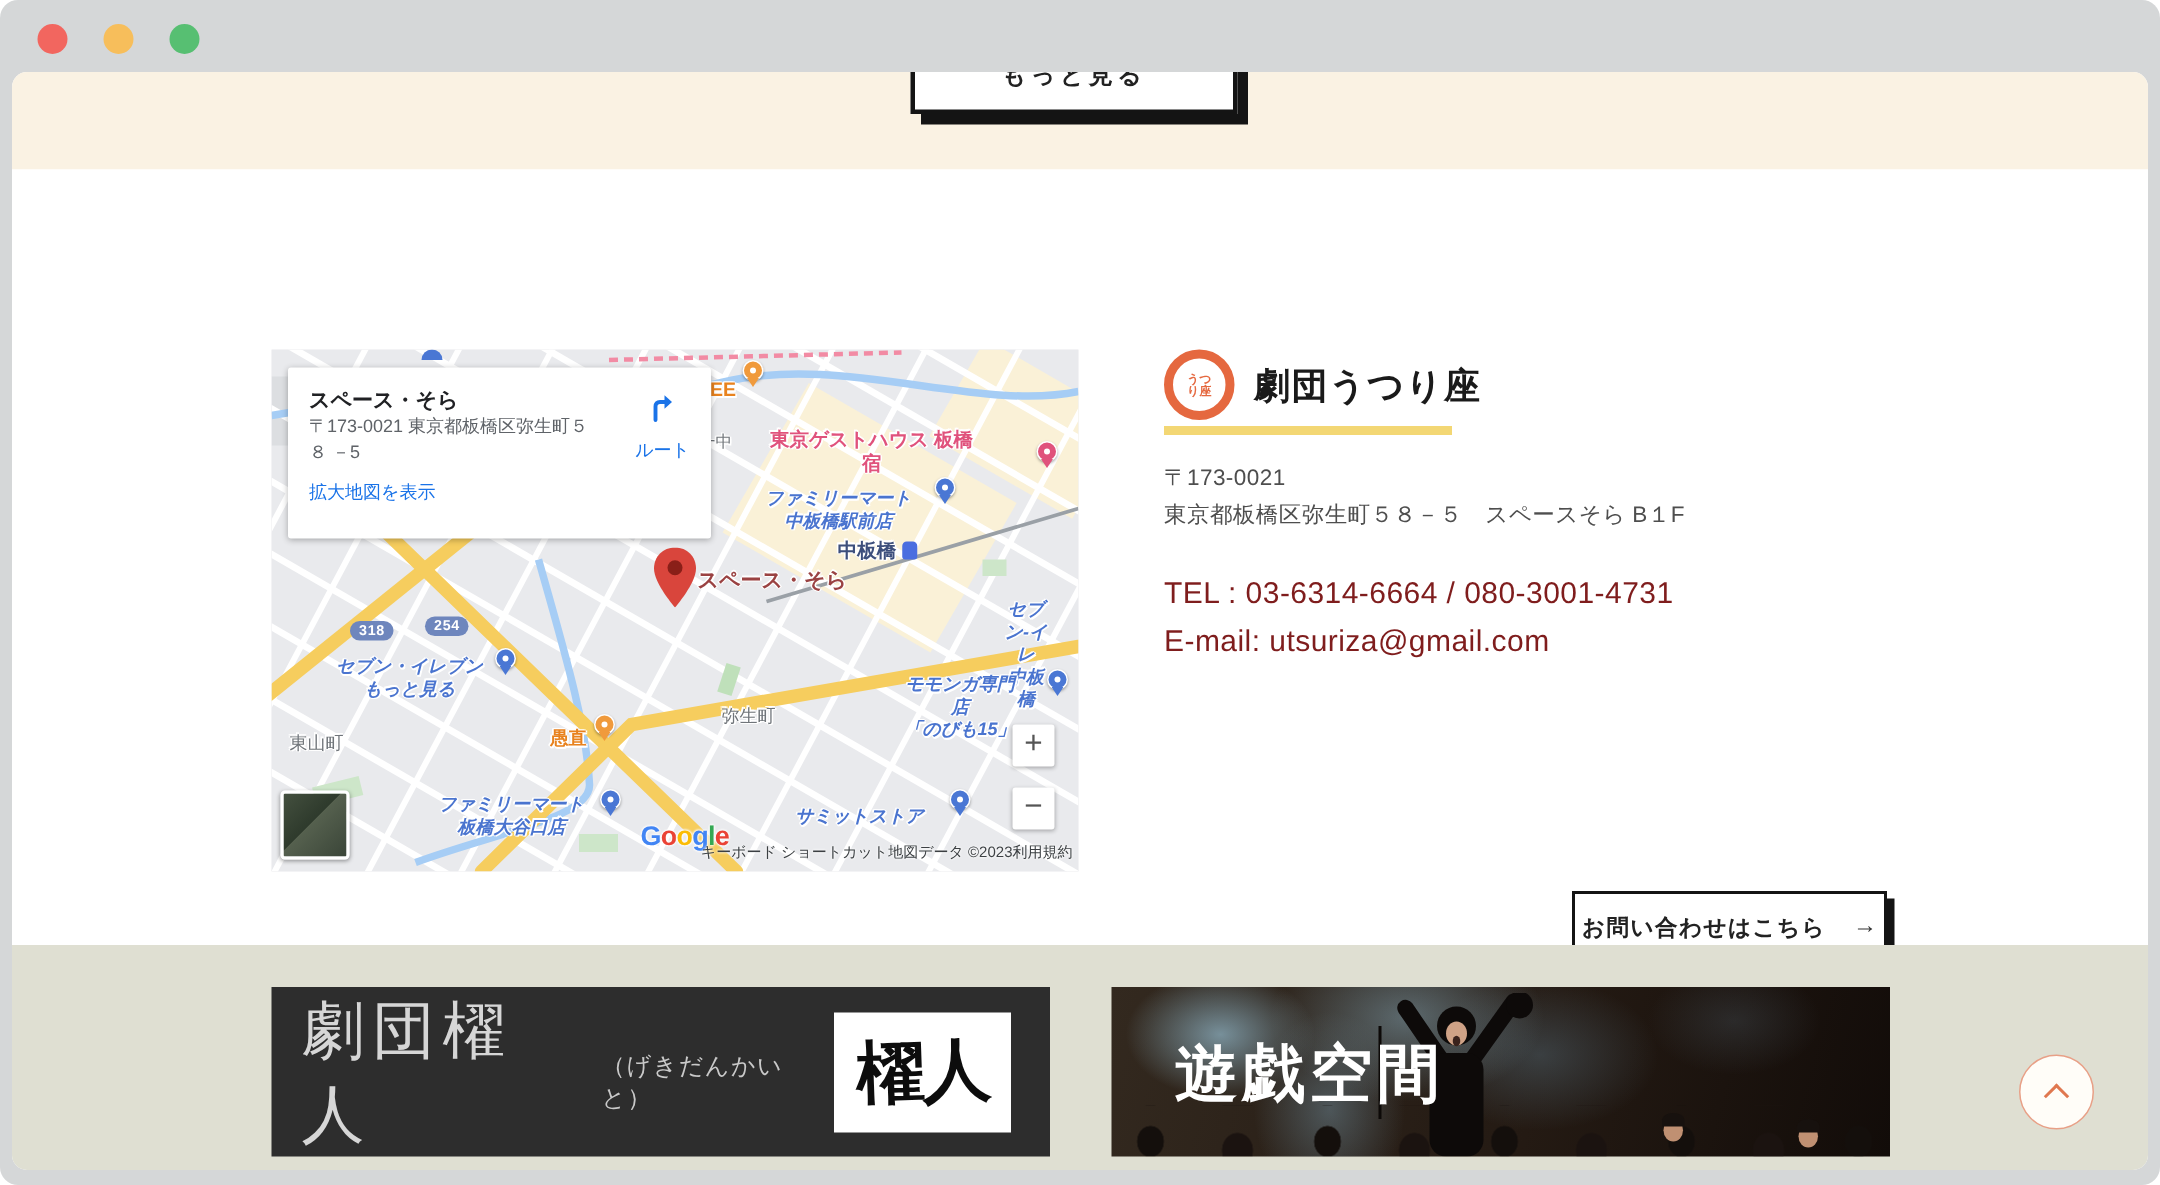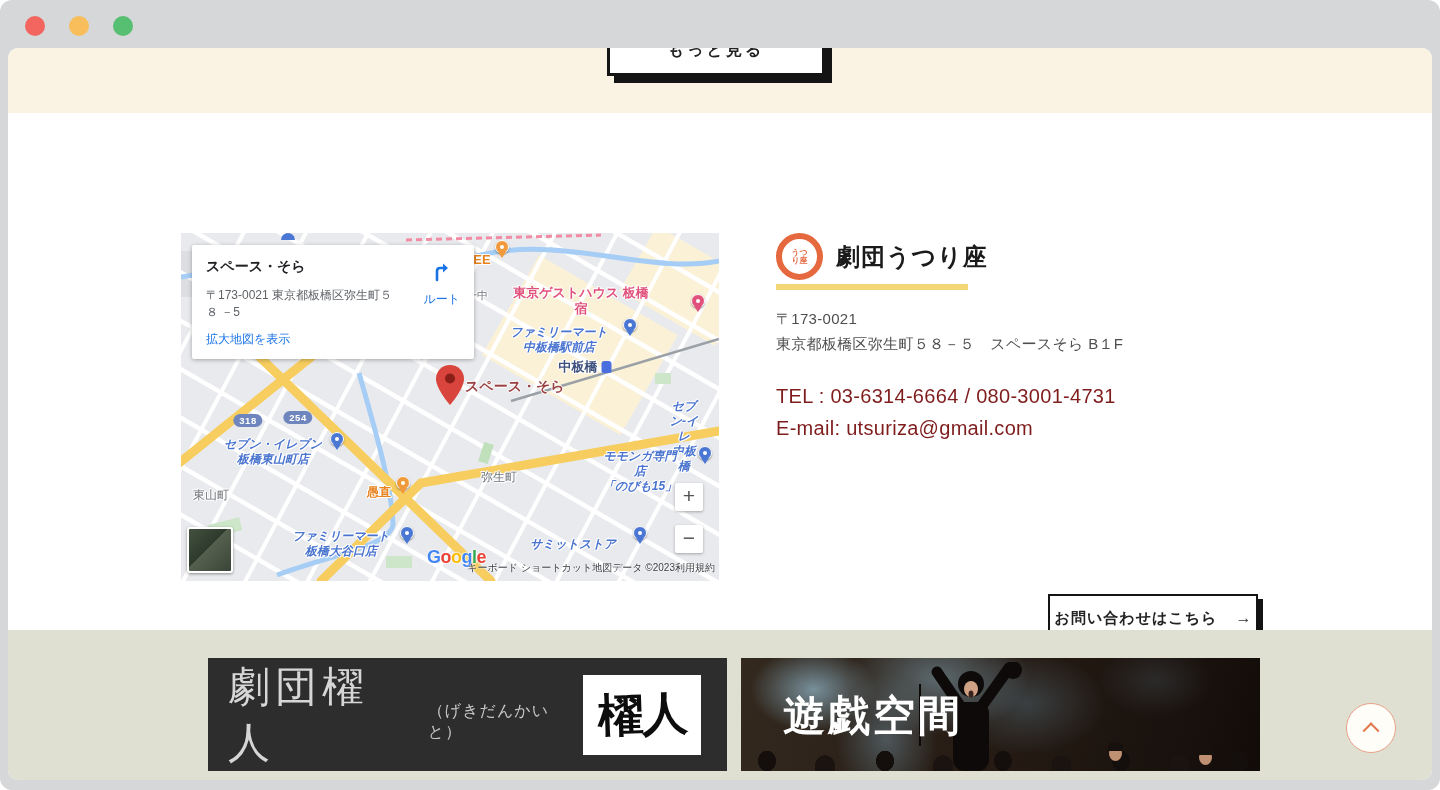--- a/index.html
+++ b/index.html
@@ -40,21 +40,21 @@
   .train-ic { display:inline-block; width:10px; height:12px; background:#4a6ee0; border-radius:3px 3px 2px 2px; margin-left:4px; vertical-align:-2px; }
   .half-pin { position:absolute; width:14px; height:7px; border-radius:7px 7px 0 0; background:#4a77d4; }
 
   .marker { position:absolute; left:255px; top:132px; }
   .marker-label { position:absolute; left:284px; top:145px; font-size:14px; font-weight:700; color:#9a4242; white-space:nowrap;
     text-shadow:0 1px 0 #fff, 1px 0 0 #fff, -1px 0 0 #fff, 0 -1px 0 #fff; }
 
   .info-card { position:absolute; left:11px; top:12px; width:282px; height:114px; background:#fff;
     box-shadow:0 1px 4px rgba(0,0,0,.3); border-radius:2px; padding:13px 14px; }
   .ic-title { font-size:14px; font-weight:700; color:#202124; }
-  .ic-addr { margin-top:11px; font-size:12px; color:#5f6368; width:198px; line-height:1.45; }
+  .ic-addr { margin-top:0; font-size:12px; color:#5f6368; width:198px; line-height:1.45; }
   .ic-link { margin-top:9px; font-size:12px; color:#1a73e8; cursor:pointer; display:inline-block; }
   .ic-route { position:absolute; right:14px; top:14px; text-align:center; cursor:pointer; }
   .ic-route span { display:block; margin-top:4px; font-size:12px; color:#1a73e8; }
 
   .zoom-btn { position:absolute; left:494px; width:28px; height:28px; background:#fff; border-radius:2px;
     box-shadow:0 1px 3px rgba(0,0,0,.3); color:#555; font-size:21px; line-height:26px; text-align:center; cursor:pointer; font-weight:400; }
   .zb-in { top:250px; } .zb-out { top:292px; }
 
   .sat-thumb { position:absolute; left:6px; top:294px; width:46px; height:46px; border:2px solid #fff; border-radius:3px;
     background:linear-gradient(135deg,#44503f 0%,#2e3a2c 45%,#55604e 46%,#3a4538 100%); box-shadow:0 1px 3px rgba(0,0,0,.4); cursor:pointer; }
@@ -76,21 +76,21 @@
   .addr-block { margin-top:16px; font-size:15px; color:#4e4e4e; line-height:1.67; letter-spacing:.3px; }
   .tel-block { margin-top:24px; font-size:20px; color:#7f1d1d; line-height:1.6; letter-spacing:.3px; }
   .contact-btn { position:absolute; left:1040px; top:481px; width:210px; height:48px; background:#fff; border:2.5px solid #141414;
     box-shadow:5px 5px 0 #141414; display:flex; align-items:center; justify-content:center; gap:18px; cursor:pointer; }
   .contact-btn .lbl { font-size:15px; font-weight:700; color:#222; letter-spacing:1px; }
   .contact-btn .arr { font-size:16px; color:#333; }
 
   
   .sec-footer { position:absolute; left:0; right:0; top:582px; bottom:0; background:#dfdfd2; }
   .banner { position:absolute; top:28px; width:519px; height:113px; overflow:hidden; cursor:pointer; }
-  .banner-kaito { left:173px; background:#2d2d2d; display:flex; align-items:center; padding-left:20px;margin-left:27px; }
+  .banner-kaito { left:173px; background:#2d2d2d; display:flex; align-items:center; padding-left:20px; }
   .bk-title { font-family:"Liberation Serif", serif; font-size:42px; color:#d6d6d6; letter-spacing:5px; font-weight:500; }
   .bk-sub { font-family:"Liberation Serif", serif; font-size:16px; color:#c9c9c9; margin-left:12px; margin-top:14px; letter-spacing:1px; }
   .bk-logo { margin-left:auto; margin-right:26px; width:118px; height:80px; background:#fff; display:flex; align-items:center; justify-content:center; }
   .bk-logo span { font-family:"Liberation Serif", serif; font-size:46px; font-weight:700; color:#0d0d0d; transform:rotate(-2deg); letter-spacing:-2px; }
 
   .banner-yugi { left:733px; background:
       radial-gradient(90px 60px at 14% 28%, rgba(143,179,196,.75), transparent 70%),
       radial-gradient(130px 80px at 38% 18%, rgba(143,179,196,.5), transparent 70%),
       radial-gradient(70px 90px at 28% 72%, rgba(120,152,170,.45), transparent 72%),
       radial-gradient(110px 70px at 55% 40%, rgba(100,132,152,.35), transparent 72%),
@@ -200,21 +200,21 @@
 中板橋駅前店</div>
             <div class="mpin" style="background: rgb(74, 119, 212); left: 442px; top: 85px;"></div>
             <div class="ml ml-navy ml-b" style="left: 404px; top: 126px; font-size: 13px;">中板橋<span class="train-ic"></span></div>
             <div class="ml ml-blue ml-b" style="left: 503px; top: 166px; font-size: 12px;">セブン-イレ
 中板橋</div>
             <div class="ml ml-blue ml-b" style="left: 459px; top: 216px; font-size: 12px;">モモンガ専門店
 「のびも15」</div>
             <div class="mpin" style="background: rgb(74, 119, 212); left: 517px; top: 213px;"></div>
             <div class="ml ml-gray" style="left: 318px; top: 237px; font-size: 12px;">弥生町</div>
             <div class="ml ml-blue ml-b" style="left: 92px; top: 204px; font-size: 12px;">セブン・イレブン
-板橋東山町店</div>
+もっと見る</div>
             <div class="mpin" style="background: rgb(74, 119, 212); left: 149px; top: 199px;"></div>
             <div class="ml ml-gray" style="left: 30px; top: 255px; font-size: 12px;">東山町</div>
             <div class="ml ml-orange ml-b" style="left: 198px; top: 252px; font-size: 12px;">愚直</div>
             <div class="mpin" style="background: rgb(240, 154, 60); left: 215px; top: 243px;"></div>
             <div class="ml ml-blue ml-b" style="left: 160px; top: 296px; font-size: 12px;">ファミリーマート
 板橋大谷口店</div>
             <div class="mpin" style="background: rgb(74, 119, 212); left: 219px; top: 293px;"></div>
             <div class="ml ml-blue ml-b" style="left: 392px; top: 304px; font-size: 12px;">サミットストア</div>
             <div class="mpin" style="background: rgb(74, 119, 212); left: 452px; top: 293px;"></div>
             <div class="mbadge" style="left: 67px; top: 181px;">318</div>

